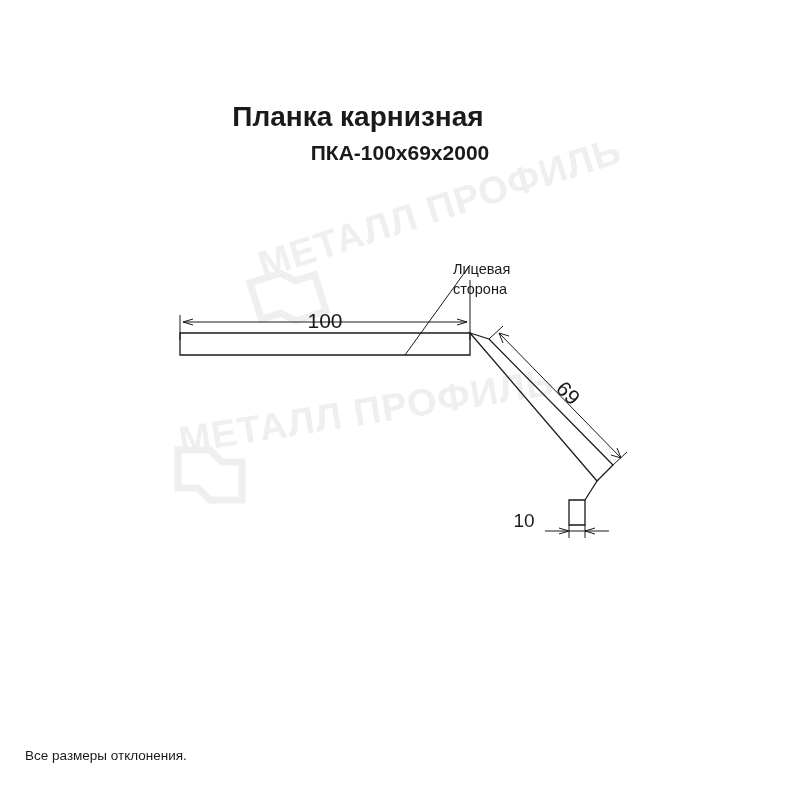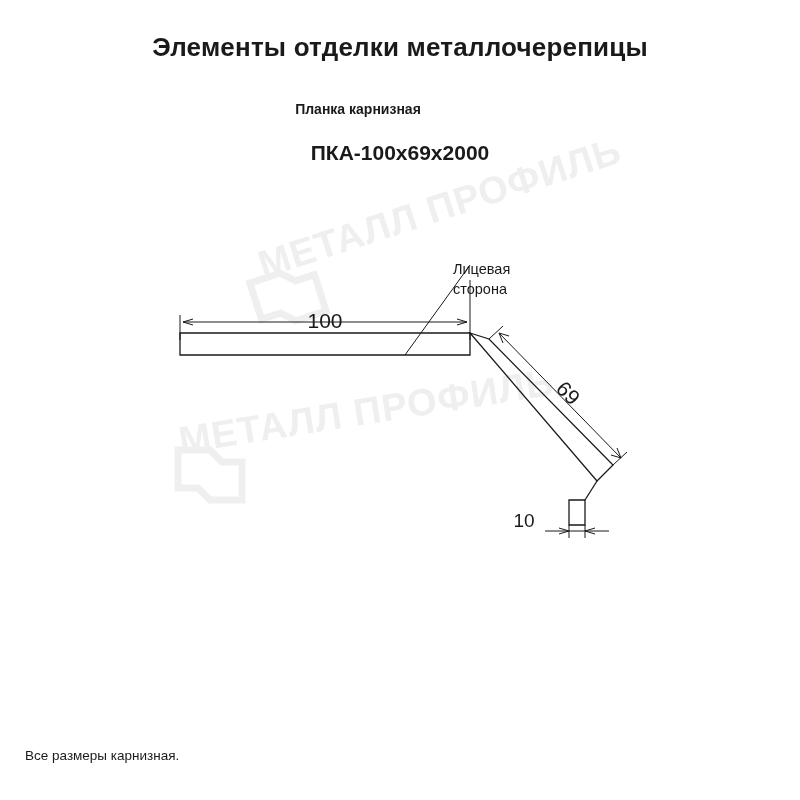--- a/index.html
+++ b/index.html
@@ -25,21 +25,21 @@
     font-size: 26px;
     font-weight: 700;
     letter-spacing: 0.2px;
   }
   .subtitle {
     position: absolute;
     left: 0;
     top: 101px;
     width: 716px;
     text-align: center;
-    font-size: 14px;
+    font-size: 28px;
     font-weight: 700;
   }
   .code {
     position: absolute;
     left: 0;
     top: 141px;
     width: 800px;
     text-align: center;
     font-size: 21px;
     font-weight: 700;
@@ -100,21 +100,20 @@
   <div class="wm wm1">МЕТАЛЛ ПРОФИЛЬ</div>
   <div class="wm wm2">МЕТАЛЛ ПРОФИЛЬ</div>
 
   <svg class="wm-logo" style="left:170px; top:440px;" width="80" height="70" viewBox="0 0 80 70">
     <path d="M8 10 H40 L52 22 H72 V60 H40 L28 48 H8 Z" fill="none" stroke="#efefef" stroke-width="7"></path>
   </svg>
   <svg class="wm-logo" style="left:248px; top:262px;" width="80" height="70" viewBox="0 0 80 70" transform="rotate(-18)">
     <path d="M8 10 H40 L52 22 H72 V60 H40 L28 48 H8 Z" fill="none" stroke="#efefef" stroke-width="7"></path>
   </svg>
 
-  <div class="title">Элементы отделки металлочерепицы</div>
   <div class="subtitle">Планка карнизная</div>
   <div class="code">ПКА-100х69х2000</div>
 
   <svg class="drawing" viewBox="0 0 800 800">
     <g stroke="#1a1a1a" fill="none" stroke-width="1.3" stroke-linejoin="miter" stroke-linecap="butt">
 
       <path d="M180 333 L470 333 L470 355 L180 355 Z"></path>
 
       <path d="M470 333 L489 339 L613 465 L597 481 Z"></path>
 
@@ -155,16 +154,16 @@
       <path d="M569 531 L559 528 M569 531 L559 534"></path>
       <path d="M585 531 L595 528 M585 531 L595 534"></path>
     </g>
     <text x="524" y="527" font-family="Liberation Sans, sans-serif" font-size="19" fill="#1a1a1a" text-anchor="middle">10</text>
 
     <text x="453" y="274" font-family="Liberation Sans, sans-serif" font-size="14.5" fill="#1a1a1a">Лицевая</text>
     <text x="453" y="294" font-family="Liberation Sans, sans-serif" font-size="14.5" fill="#1a1a1a">сторона</text>
   </svg>
 
   <div class="footnotes">
-    <div>Все размеры карнизная.</div>
+    <div>Все размеры отклонения.</div>
   </div>
 
 </div>
 
 </body></html>

